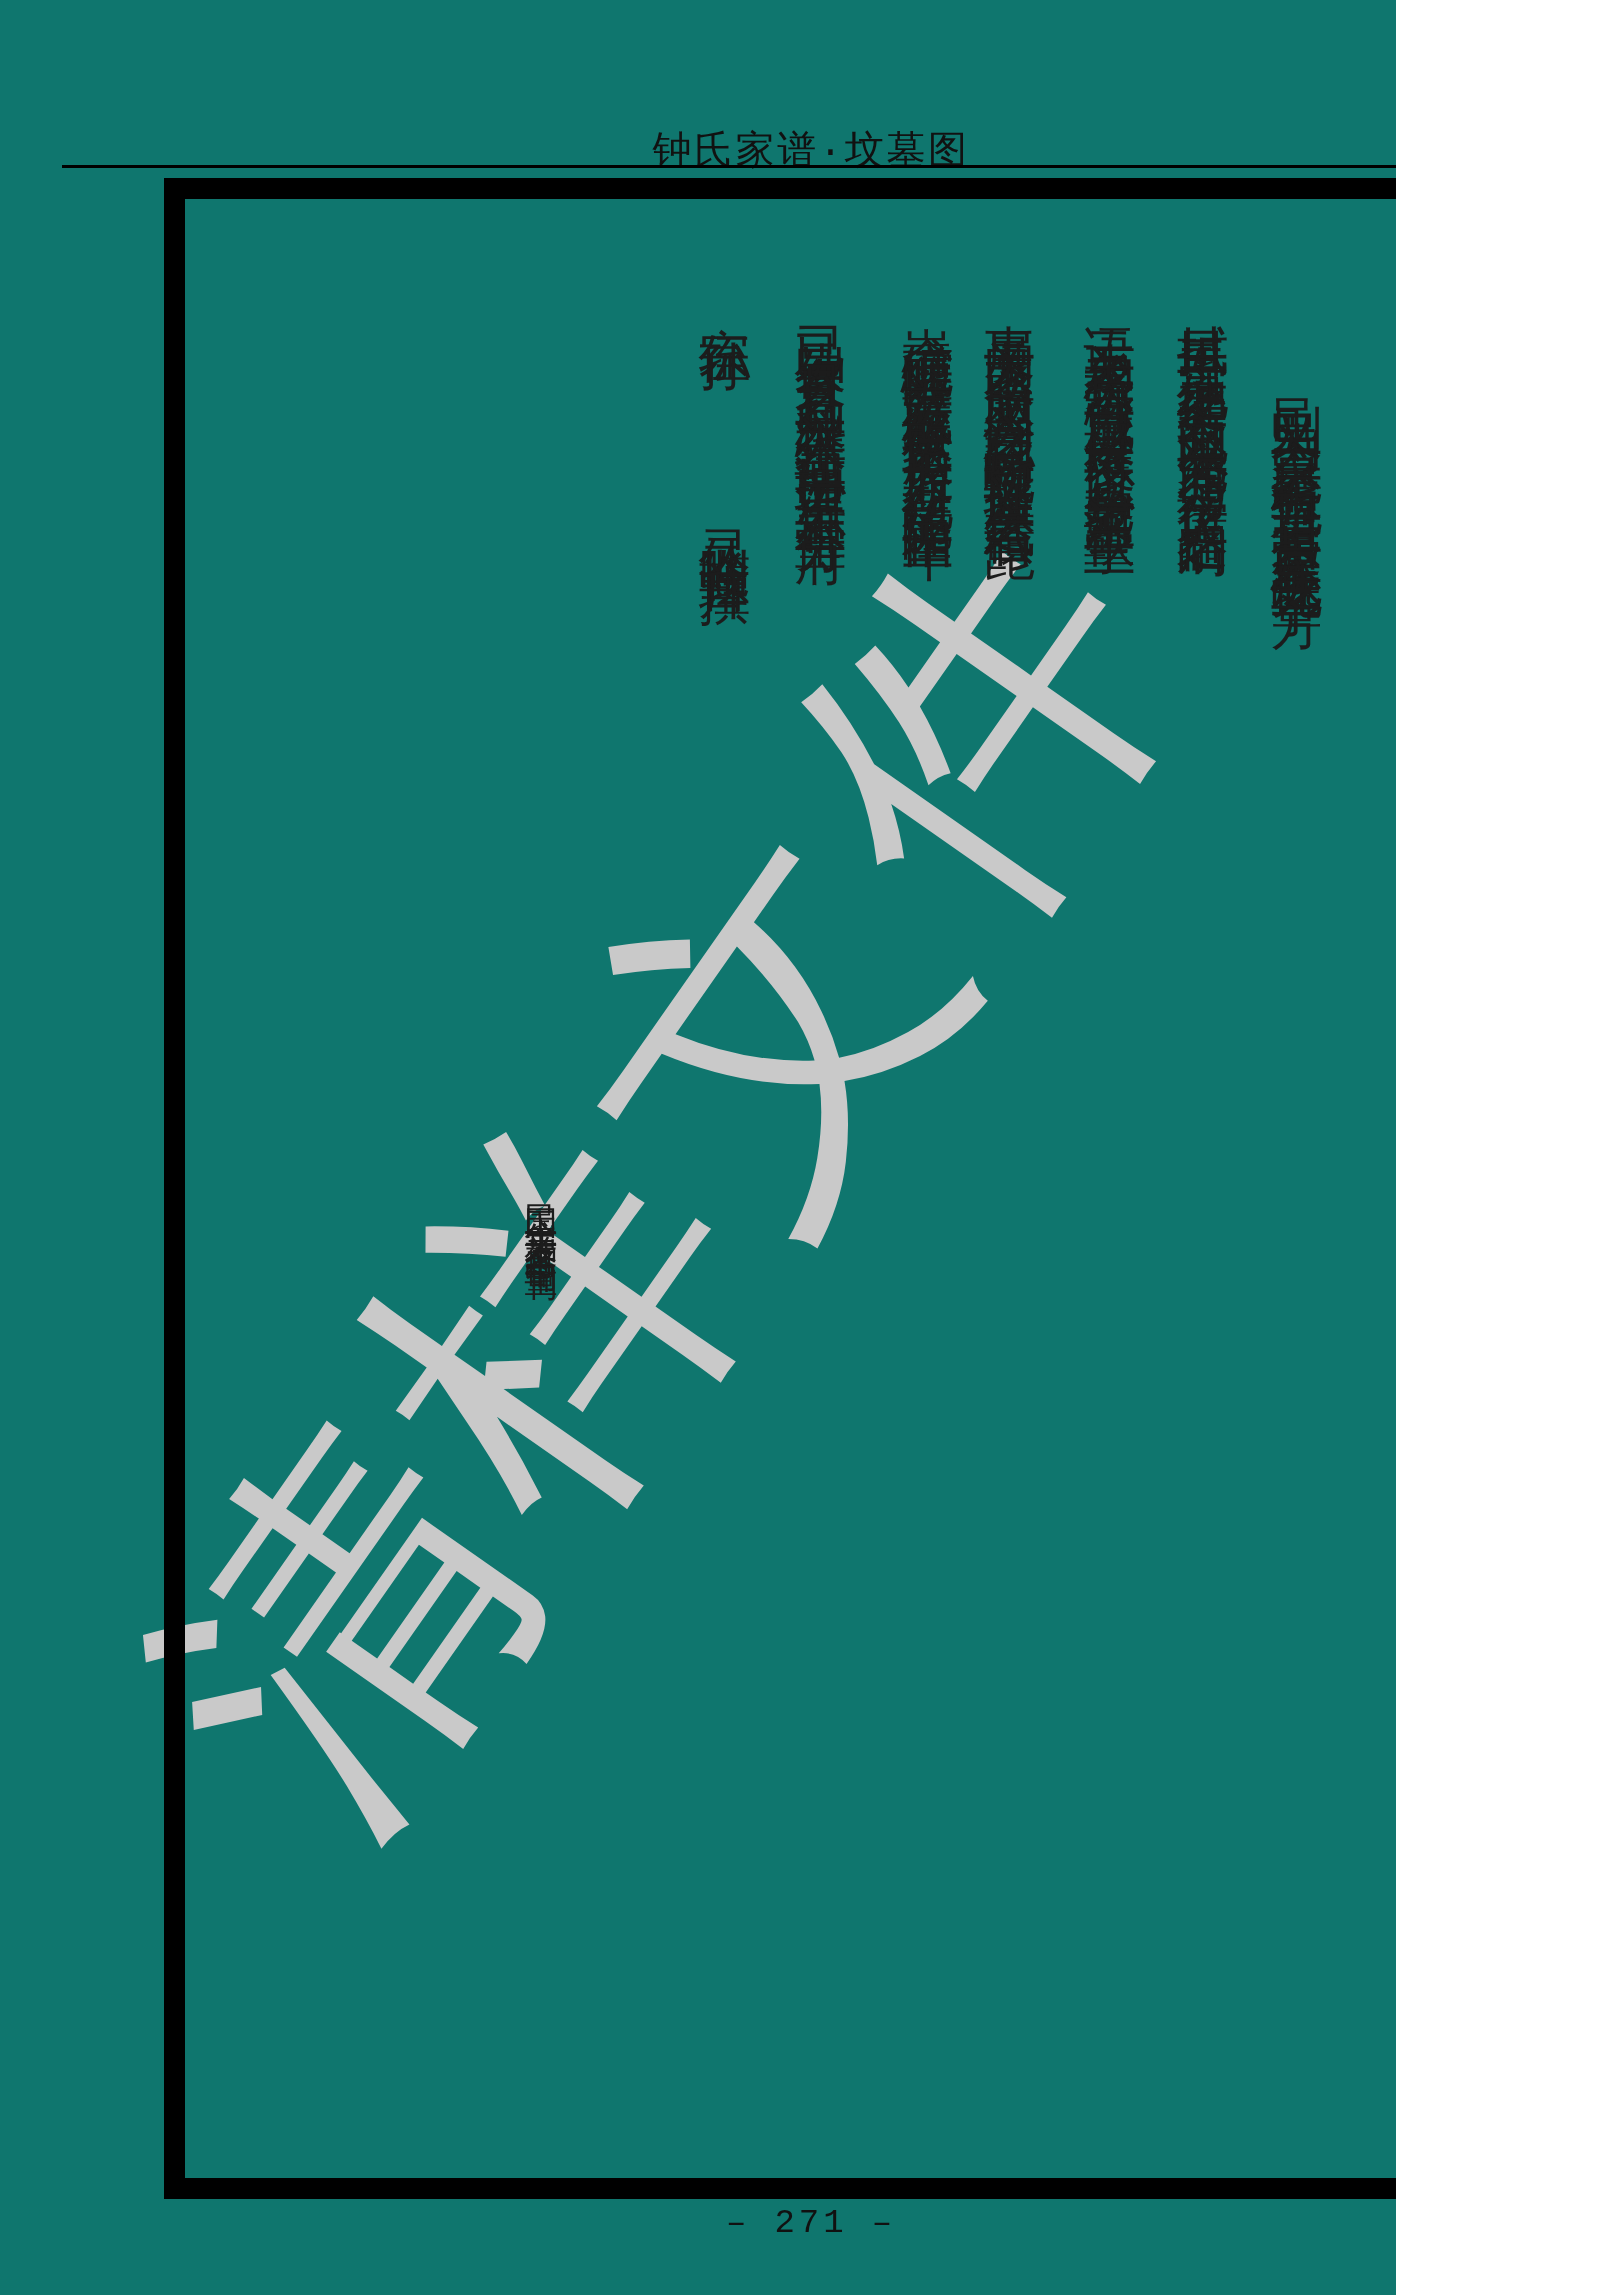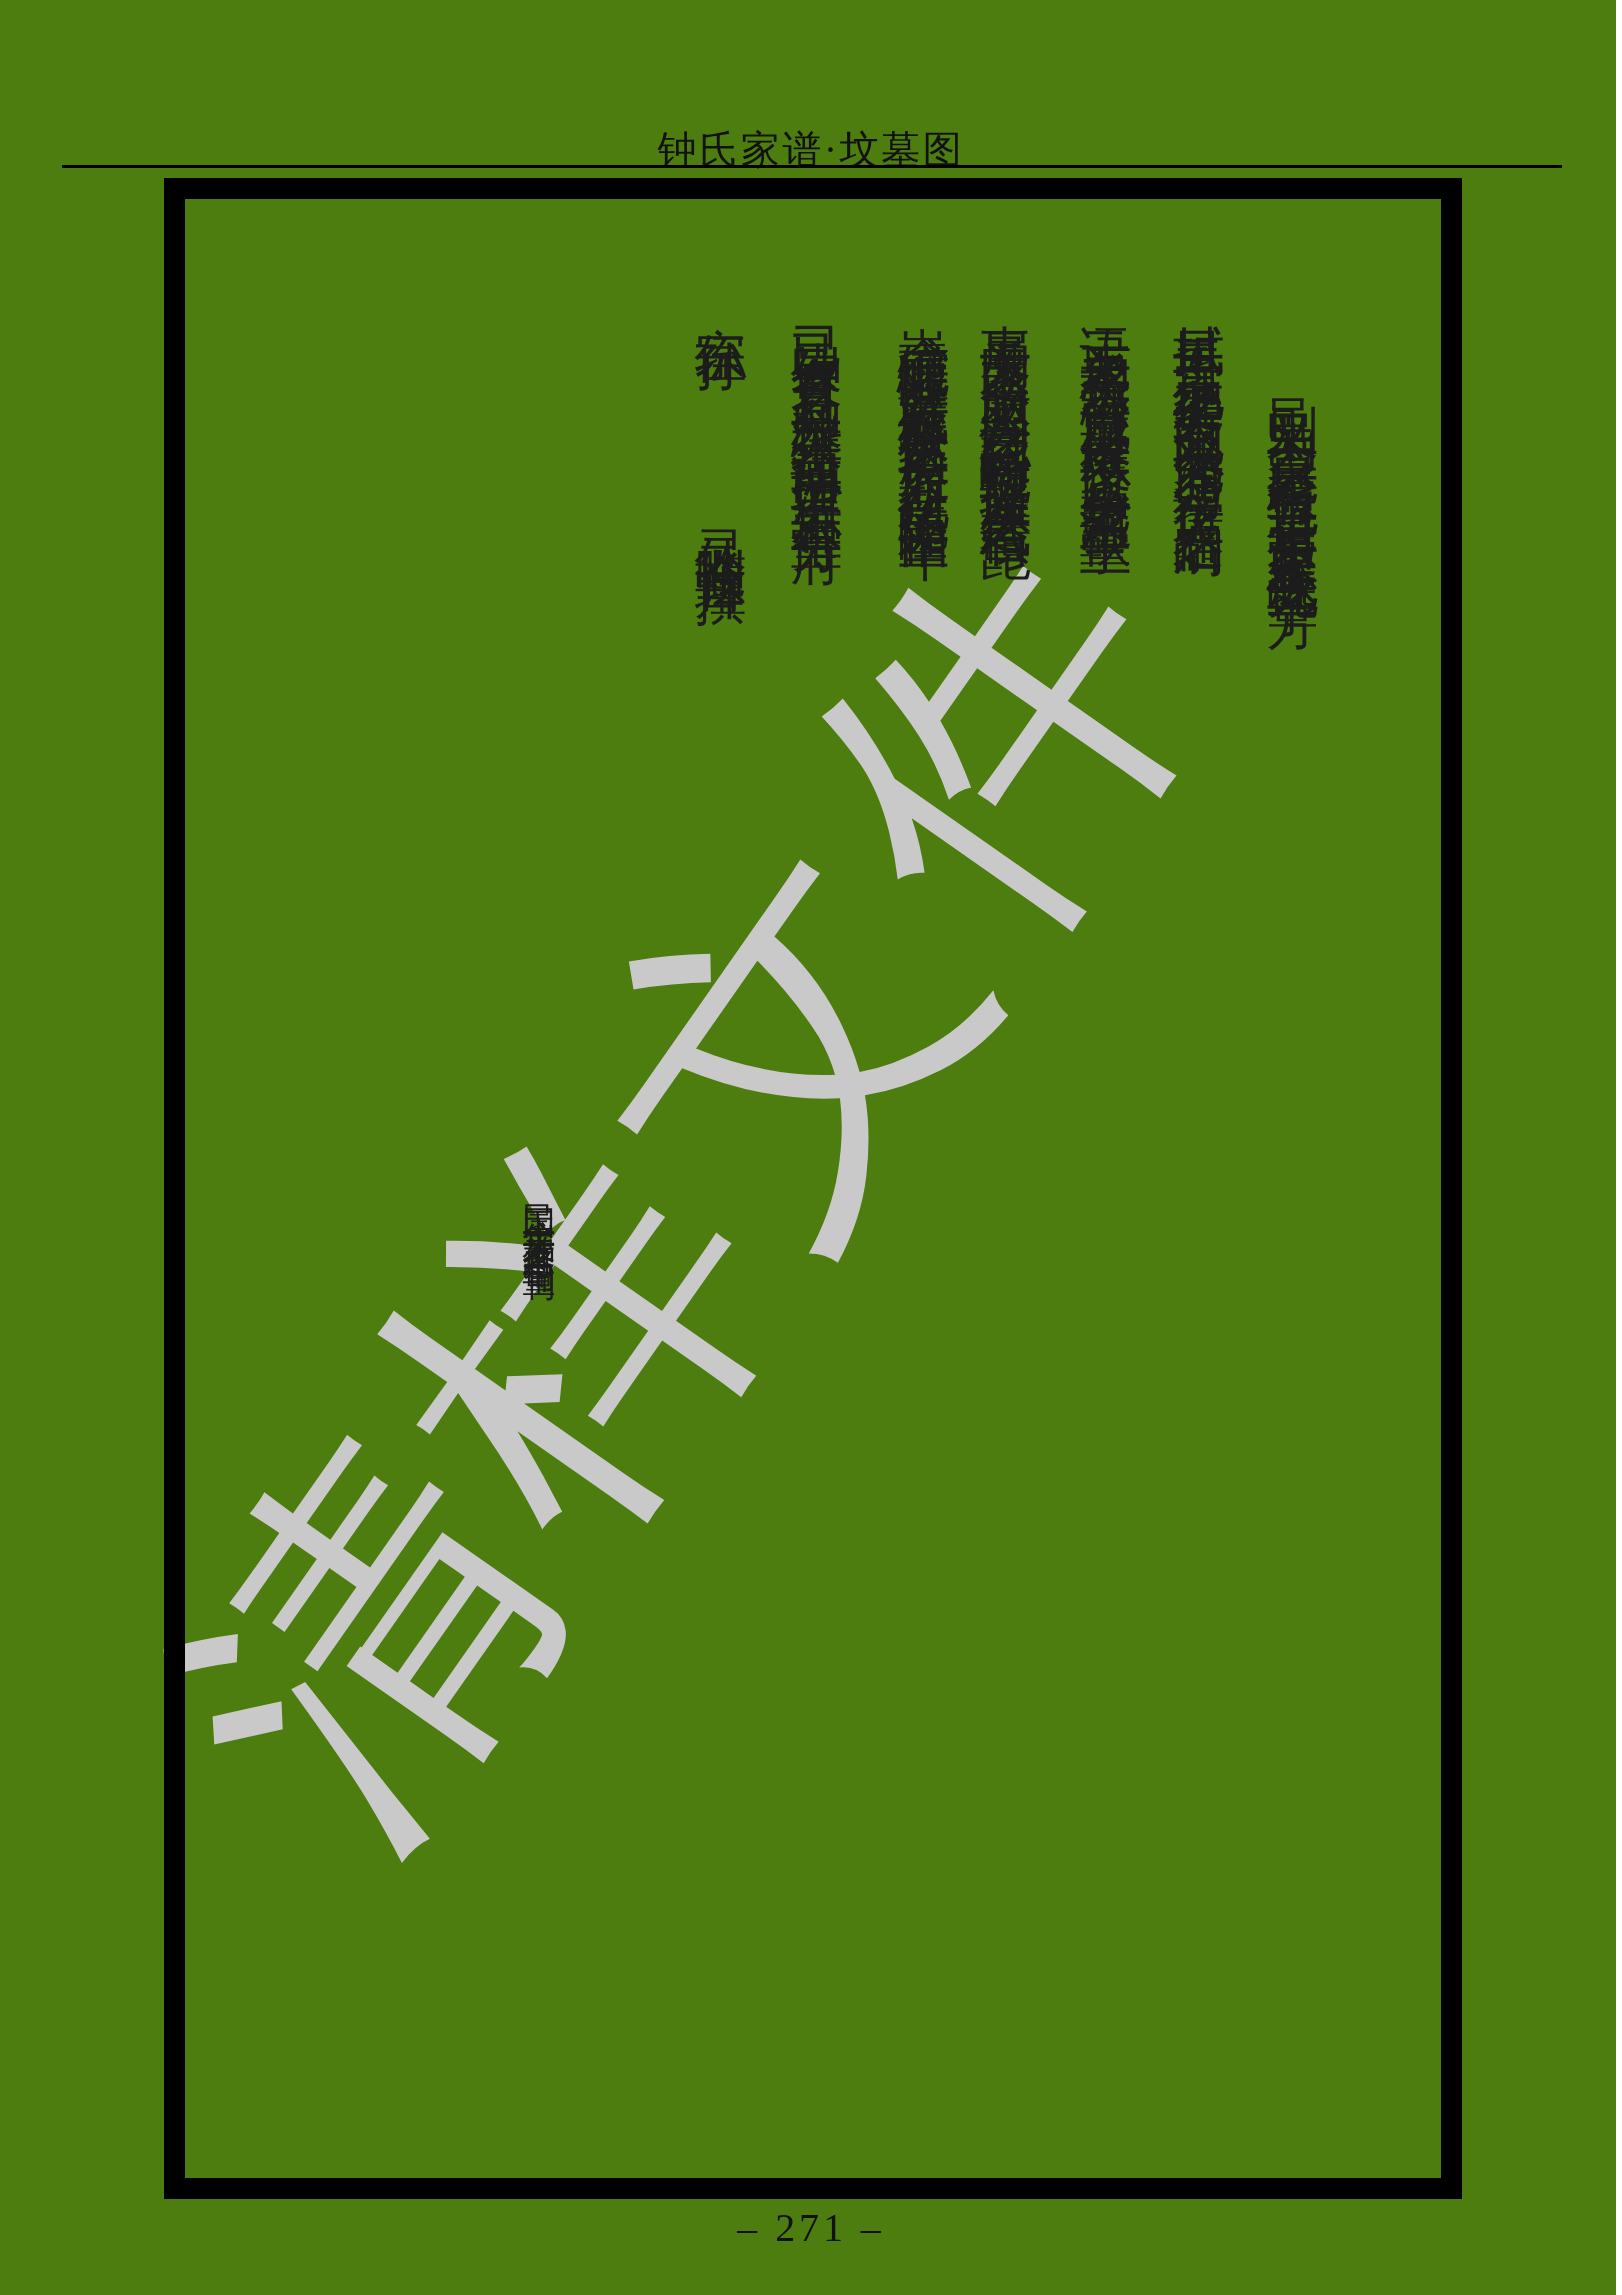--- a/index.html
+++ b/index.html
@@ -1,22 +1,22 @@
 <!DOCTYPE html>
 <html style="font-size:10.5px"><head>
 <meta charset="utf-8">
 <style>
   html, body { margin: 0; padding: 0; background: #ffffff; }
   .page {
     position: relative;
-    width: 1616px;
+    width: 1396px;
     height: 2295px;
-    background: #4d7c0f;
+    background: #0f766e;
     overflow: hidden;
-    font-family: Liberation Serif, serif;
+    font-family: Liberation Mono, monospace;
   }
   
   .running-header {
     position: absolute;
     top: 123px;
     left: 0;
     width: 1622px;
     text-align: center;
     font-size: 39px;
     letter-spacing: 2.6px;
@@ -87,21 +87,21 @@
     font-size: 33px;
     line-height: 37px;
     letter-spacing: 4.6px;
   }
   .page-number {
     position: absolute;
     top: 2204px;
     left: 0;
     width: 1622px;
     text-align: center;
-    font-size: 40px;
+    font-size: 34px;
     letter-spacing: 3.9px;
     color: #111111;
     z-index: 4;
   }
 </style>
 </head>
 <body>
 
 <div class="page">
 

